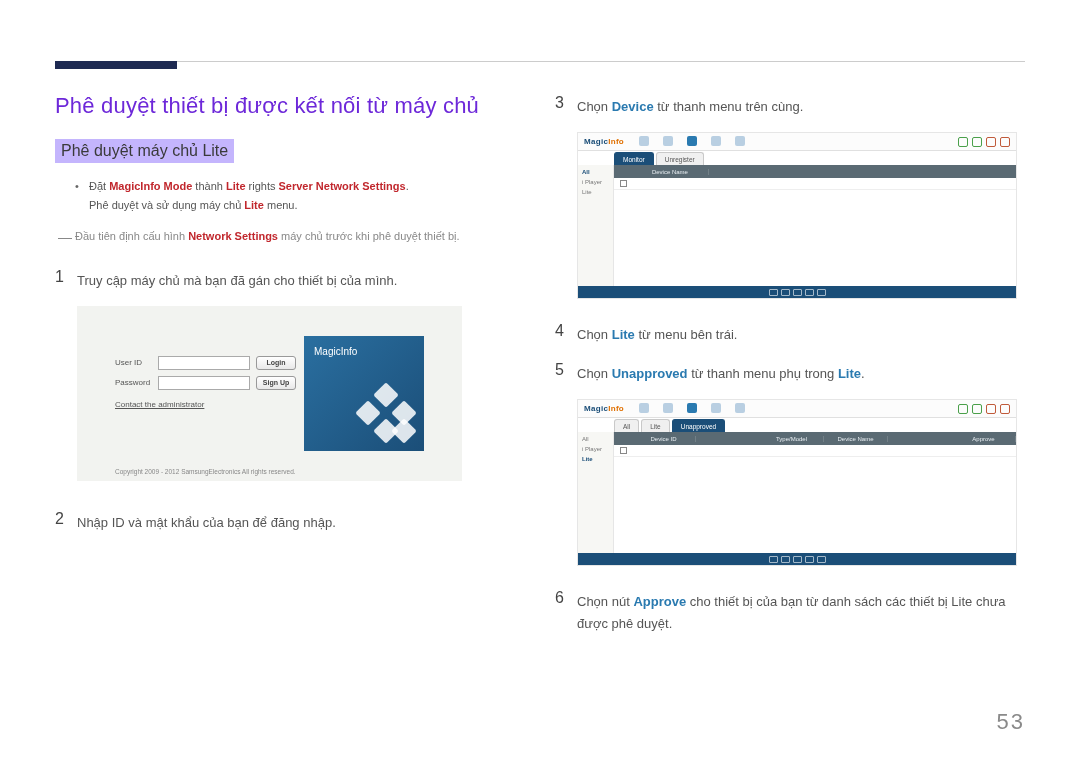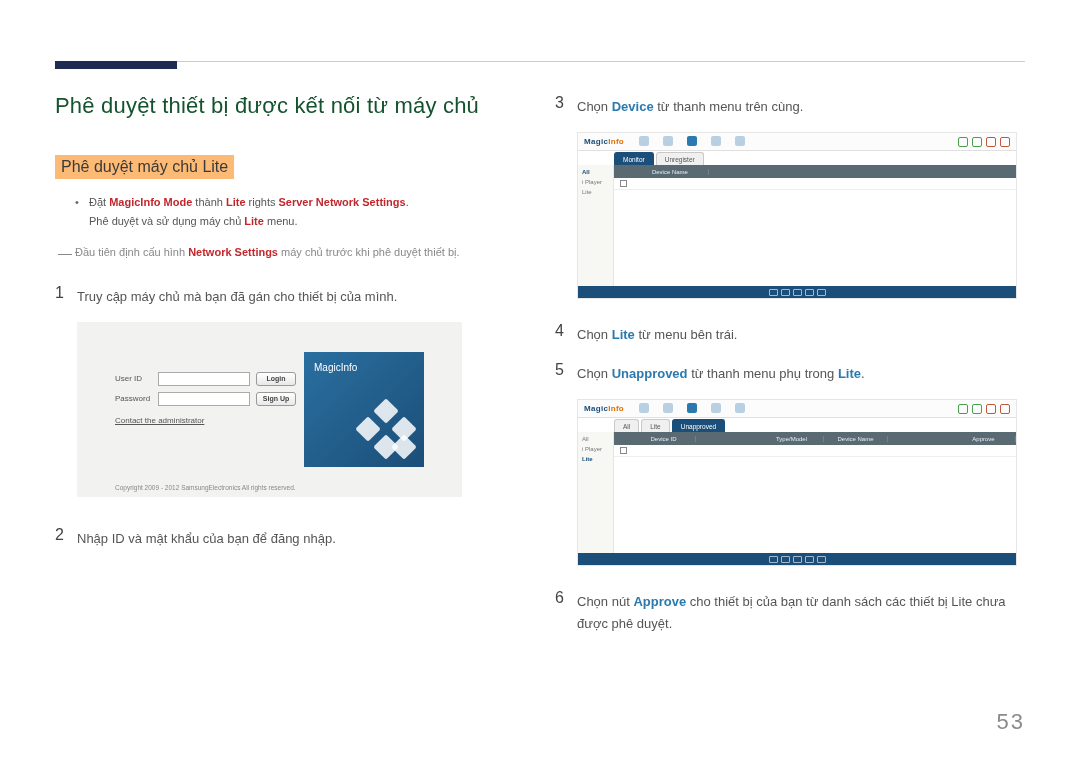--- a/index.html
+++ b/index.html
@@ -29,30 +29,30 @@
     left: 55px;
     width: 970px;
     display: flex;
     gap: 30px;
   }
   .col { width: 470px; }
 
   h1 {
     font-size: 22px;
     font-weight: 400;
-    color: #14532d;
-    margin-bottom: 36px;
+    color: #6d28d9;
+    margin-bottom: 20px;
     letter-spacing: 0.2px;
   }
   h2 {
     display: inline-block;
     font-size: 16px;
     font-weight: 400;
     color: #3a3a3a;
-    background: #fdba74;
+    background: #c4b5fd;
     padding: 3px 6px;
     margin-bottom: 14px;
   }
 
   .bullet-block { margin: 0 0 14px 20px; font-size: 11px; line-height: 1.7; }
   .bullet-row { display: flex; }
   .bullet-dot { width: 14px; flex: none; color: #666; }
   .bullet-txt { flex: 1; color: #555; }
 
   .note-row { display: flex; margin: 0 0 16px 0; font-size: 11px; line-height: 1.6; }

